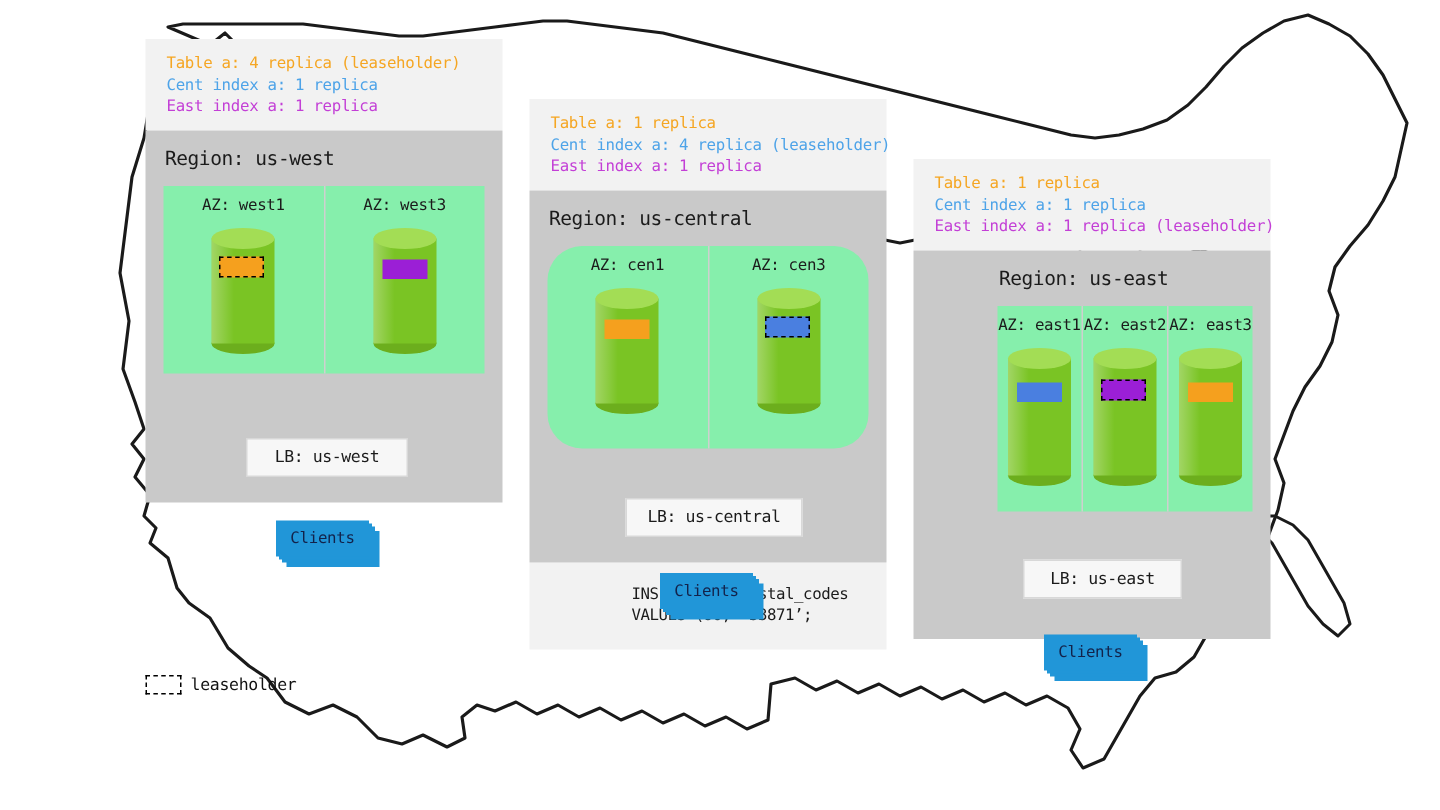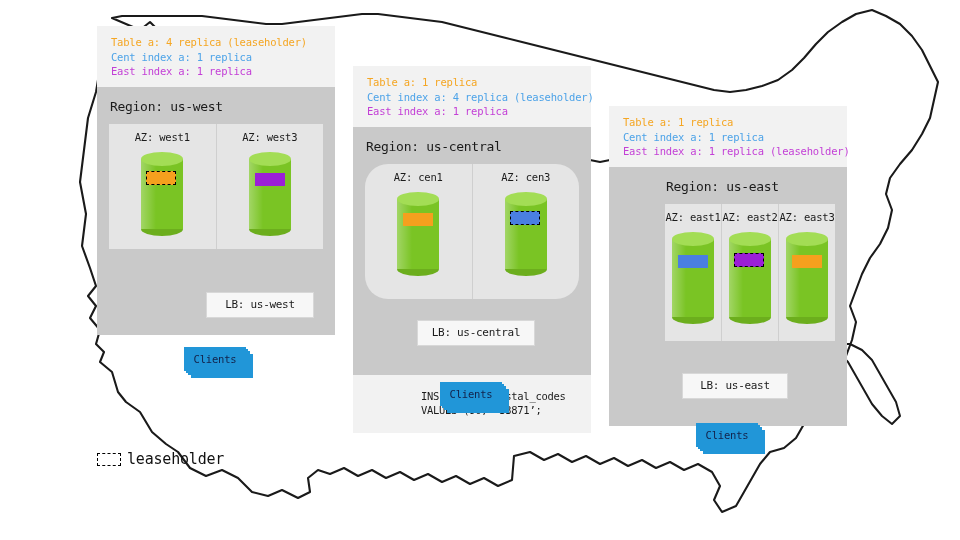--- a/index.html
+++ b/index.html
@@ -27,21 +27,21 @@
   .r-cent{color:#4da3e8;}
   .r-east{color:#c33fd6;}
 
   .region-box{
     background:#c9c9c9;box-sizing:border-box;position:relative;
   }
   .region-title{
     font-size:13px;color:#1b1b1b;padding:12px 0 10px 13px;letter-spacing:-0.3px;
   }
   .az-strip{
-    background:#e5e5e5;display:flex;margin:0 12px;box-sizing:border-box;
+    background:#86efac;display:flex;margin:0 12px;box-sizing:border-box;
   }
   .az{
     flex:1;box-sizing:border-box;padding:7px 0 10px 0;text-align:center;
     border-right:1px solid #cfcfcf;position:relative;
   }
   .az:last-child{border-right:none;}
   .az-label{font-size:10.5px;color:#1b1b1b;letter-spacing:-0.2px;white-space:nowrap;}
 
   
   .cyl{position:relative;margin:9px auto 0 auto;}
@@ -85,21 +85,21 @@
   
   .arrow-wrap{position:absolute;z-index:7;}
   .arrow-num{
     position:absolute;font-size:11px;color:#e02020;
     font-family:"DejaVu Sans","Liberation Sans",sans-serif;
   }
 
   
   .legend{position:absolute;display:flex;align-items:center;gap:6px;z-index:8;}
   .legend-swatch{width:22px;height:11px;border:1.6px dashed #000;}
-  .legend-label{font-size:15px;color:#111;letter-spacing:-0.2px;text-align:center;}
+  .legend-label{font-size:11px;color:#111;letter-spacing:-0.2px;text-align:center;}
 </style>
 </head>
 <body>
 
 <div id="stage">
 
   <svg id="map" viewBox="0 0 960 540" xmlns="http://www.w3.org/2000/svg">
     <path fill="none" stroke="#1a1a1a" stroke-width="2.1" stroke-linejoin="round" stroke-linecap="round" d="M112,18 L140,30 L150,22 L158,30 L152,40 L140,34
              L132,44 L120,40 L108,52 L100,68 L96,92 L88,118
              L84,150 L80,182 L86,214 L82,246 L90,268 L96,286
@@ -170,21 +170,21 @@
           <div class="az-label">AZ: west3</div>
           <div class="cyl" style="width:42px;height:84px;">
             <div class="cyl-bot"></div>
             <div class="cyl-body"></div>
             <div class="cyl-top"></div>
             <div class="band" style="left:6px;top:21px;width:30px;height:13px;background:#9b1fd6;"></div>
           </div>
         </div>
       </div>
 
-      <div class="lb" style="left:67px;top:205px;width:106px;height:24px;margin-left:42px;">LB: us-west</div>
+      <div class="lb" style="left:67px;top:205px;width:106px;height:24px;">LB: us-west</div>
 
       <div class="clients" style="left:87px;top:260px;">
         <div class="sh s3"></div>
         <div class="sh s2"></div>
         <div class="sh s1"></div>
         <div class="face">Clients</div>
       </div>
     </div>
   </div>
 
@@ -216,21 +216,21 @@
           <div class="az-label">AZ: cen3</div>
           <div class="cyl" style="width:42px;height:84px;">
             <div class="cyl-bot"></div>
             <div class="cyl-body"></div>
             <div class="cyl-top"></div>
             <div class="band lease" style="left:5px;top:19px;width:28px;height:12px;background:#4a7fe0;"></div>
           </div>
         </div>
       </div>
 
-      <div class="lb" style="left:64px;top:193px;width:116px;height:24px;">LB: us-central</div>
+      <div class="lb" style="left:64px;top:205px;width:116px;height:24px;">LB: us-central</div>
 
       <div class="clients" style="left:87px;top:255px;">
         <div class="sh s3"></div>
         <div class="sh s2"></div>
         <div class="sh s1"></div>
         <div class="face">Clients</div>
       </div>
     </div>
 
     <div class="replica-box" style="padding:14px 12px 16px 68px;height:58px;">

